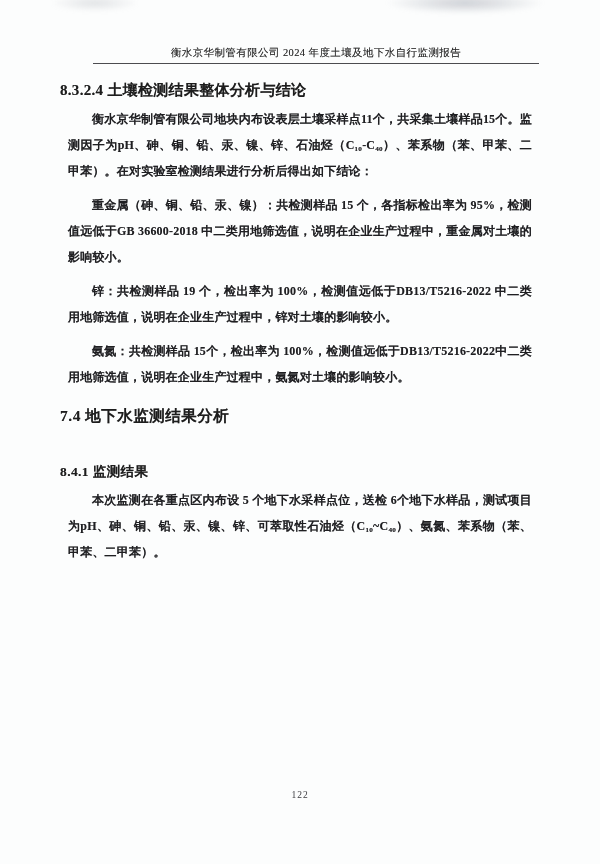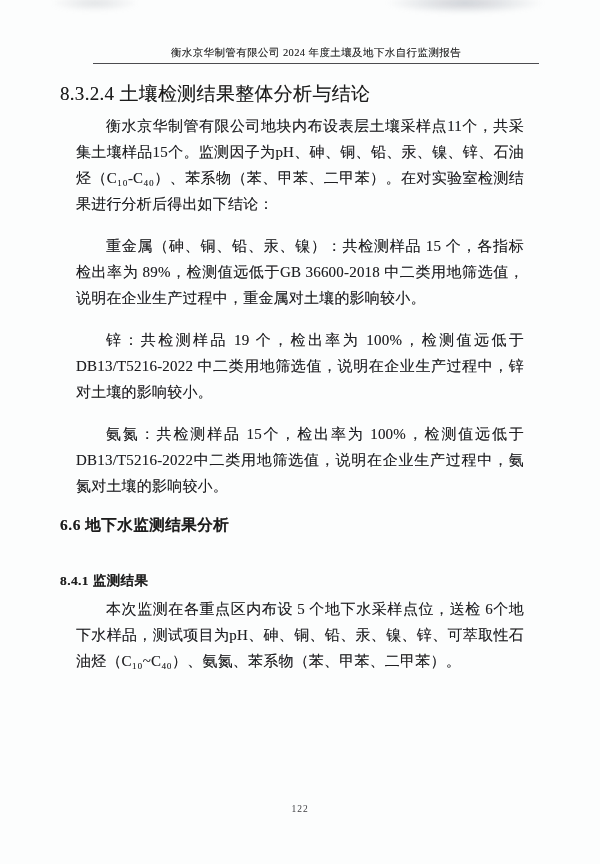--- a/index.html
+++ b/index.html
@@ -47,59 +47,60 @@
   }
   .header-rule {
     width: 446px;
     margin: 3px auto 0 auto;
     border-bottom: 1.4px solid #4c4c50;
   }
   .content {
     padding: 0 60px;
   }
   .sec-heading {
-    font-weight: normal;
-    font-size: 19px;
+    font-weight: bold;
+    font-size: 15px;
     margin: 17px 0 6px 0;
     letter-spacing: 0.3px;
     text-shadow: 0 0 0.5px rgba(30,30,30,0.5);
   }
   .sec-heading-major {
     font-weight: bold;
     font-size: 15.5px;
     margin: 16px 0 0 0;
     letter-spacing: 0.5px;
     text-shadow: 0 0 0.5px rgba(30,30,30,0.5);
   }
   .sec-heading-minor {
     font-weight: bold;
     font-size: 13.5px;
     margin: 36px 0 4px 0;
     letter-spacing: 0.4px;
     text-shadow: 0 0 0.5px rgba(30,30,30,0.5);
   }
   .body-para {
-    margin: 16px;
-    font-size: 15px;
+    margin: 8px;
+    font-size: 12px;
     line-height: 26px;
     text-indent: 2em;
     text-align: justify;
     letter-spacing: 0.2px;
     color: #1f1f22;
     text-shadow: 0 0 0.6px rgba(45,45,50,0.5);
+    font-weight: bold;
   }
   .body-para + .body-para {
     margin-top: 0px;
   }
   .first-after-heading {
     margin-top: 6px;
   }
   .page-number {
     position: absolute;
-    bottom: 50px;
+    bottom: 64px;
     left: 0;
     width: 100%;
     text-align: center;
     font-size: 9.5px;
     color: #3b3b3f;
     letter-spacing: 1px;
   }
 </style>
 </head>
 <body>
@@ -113,30 +114,30 @@
     <div class="header-title">衡水京华制管有限公司 2024 年度土壤及地下水自行监测报告</div>
     <div class="header-rule"></div>
   </div>
 
   <div class="content">
 
     <div class="sec-heading">8.3.2.4 土壤检测结果整体分析与结论</div>
 
     <p class="body-para first-after-heading">衡水京华制管有限公司地块内布设表层土壤采样点11个，共采集土壤样品15个。监测因子为pH、砷、铜、铅、汞、镍、锌、石油烃（C₁₀-C₄₀）、苯系物（苯、甲苯、二甲苯）。在对实验室检测结果进行分析后得出如下结论：</p>
 
-    <p class="body-para">重金属（砷、铜、铅、汞、镍）：共检测样品 15 个，各指标检出率为 89%，检测值远低于GB 36600-2018 中二类用地筛选值，说明在企业生产过程中，重金属对土壤的影响较小。</p>
+    <p class="body-para">重金属（砷、铜、铅、汞、镍）：共检测样品 15 个，各指标检出率为 95%，检测值远低于GB 36600-2018 中二类用地筛选值，说明在企业生产过程中，重金属对土壤的影响较小。</p>
 
 
     <p class="body-para">锌：共检测样品 19 个，检出率为 100%，检测值远低于DB13/T5216-2022 中二类用地筛选值，说明在企业生产过程中，锌对土壤的影响较小。</p>
 
     <p class="body-para">氨氮：共检测样品 15个，检出率为 100%，检测值远低于DB13/T5216-2022中二类用地筛选值，说明在企业生产过程中，氨氮对土壤的影响较小。</p>
 
 
 
-    <div class="sec-heading-major">6.6 地下水监测结果分析</div>
+    <div class="sec-heading-major">7.4 地下水监测结果分析</div>
 
     <div class="sec-heading-minor">8.4.1 监测结果</div>
 
     <p class="body-para first-after-heading">本次监测在各重点区内布设 5 个地下水采样点位，送检 6个地下水样品，测试项目为pH、砷、铜、铅、汞、镍、锌、可萃取性石油烃（C₁₀~C₄₀）、氨氮、苯系物（苯、甲苯、二甲苯）。</p>
 
   </div>
 
   <div class="page-number">122</div>
 
 </div>

